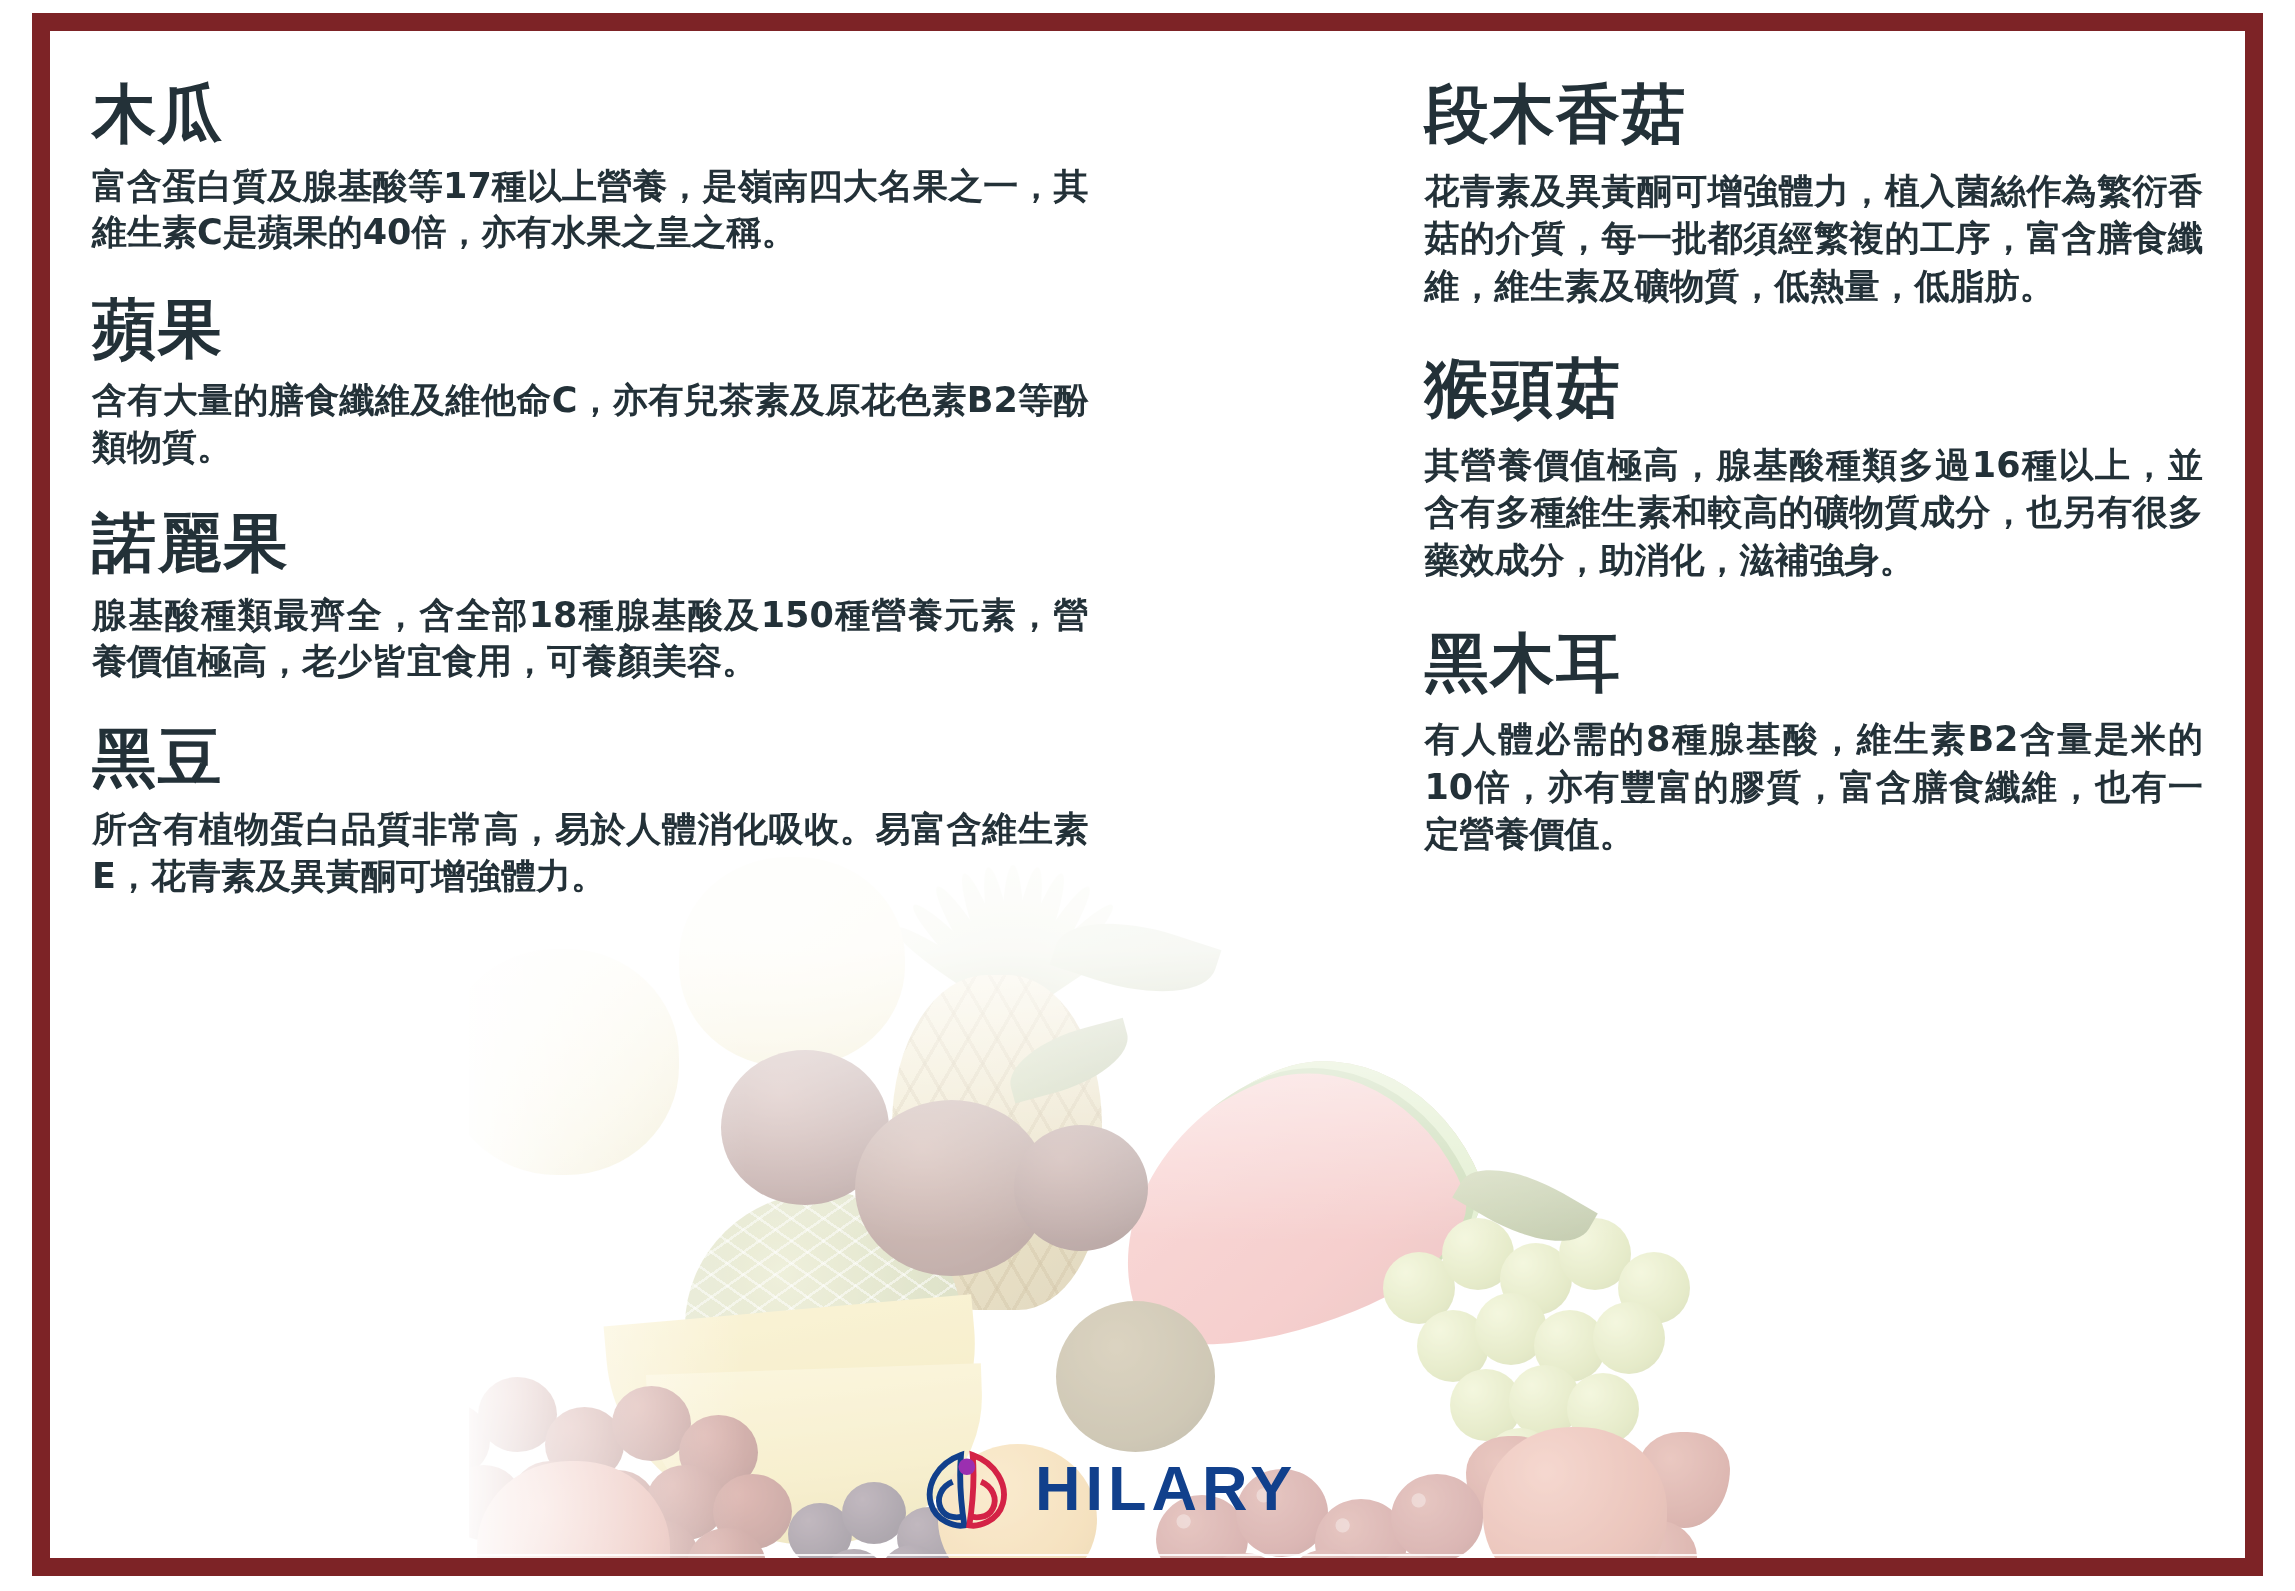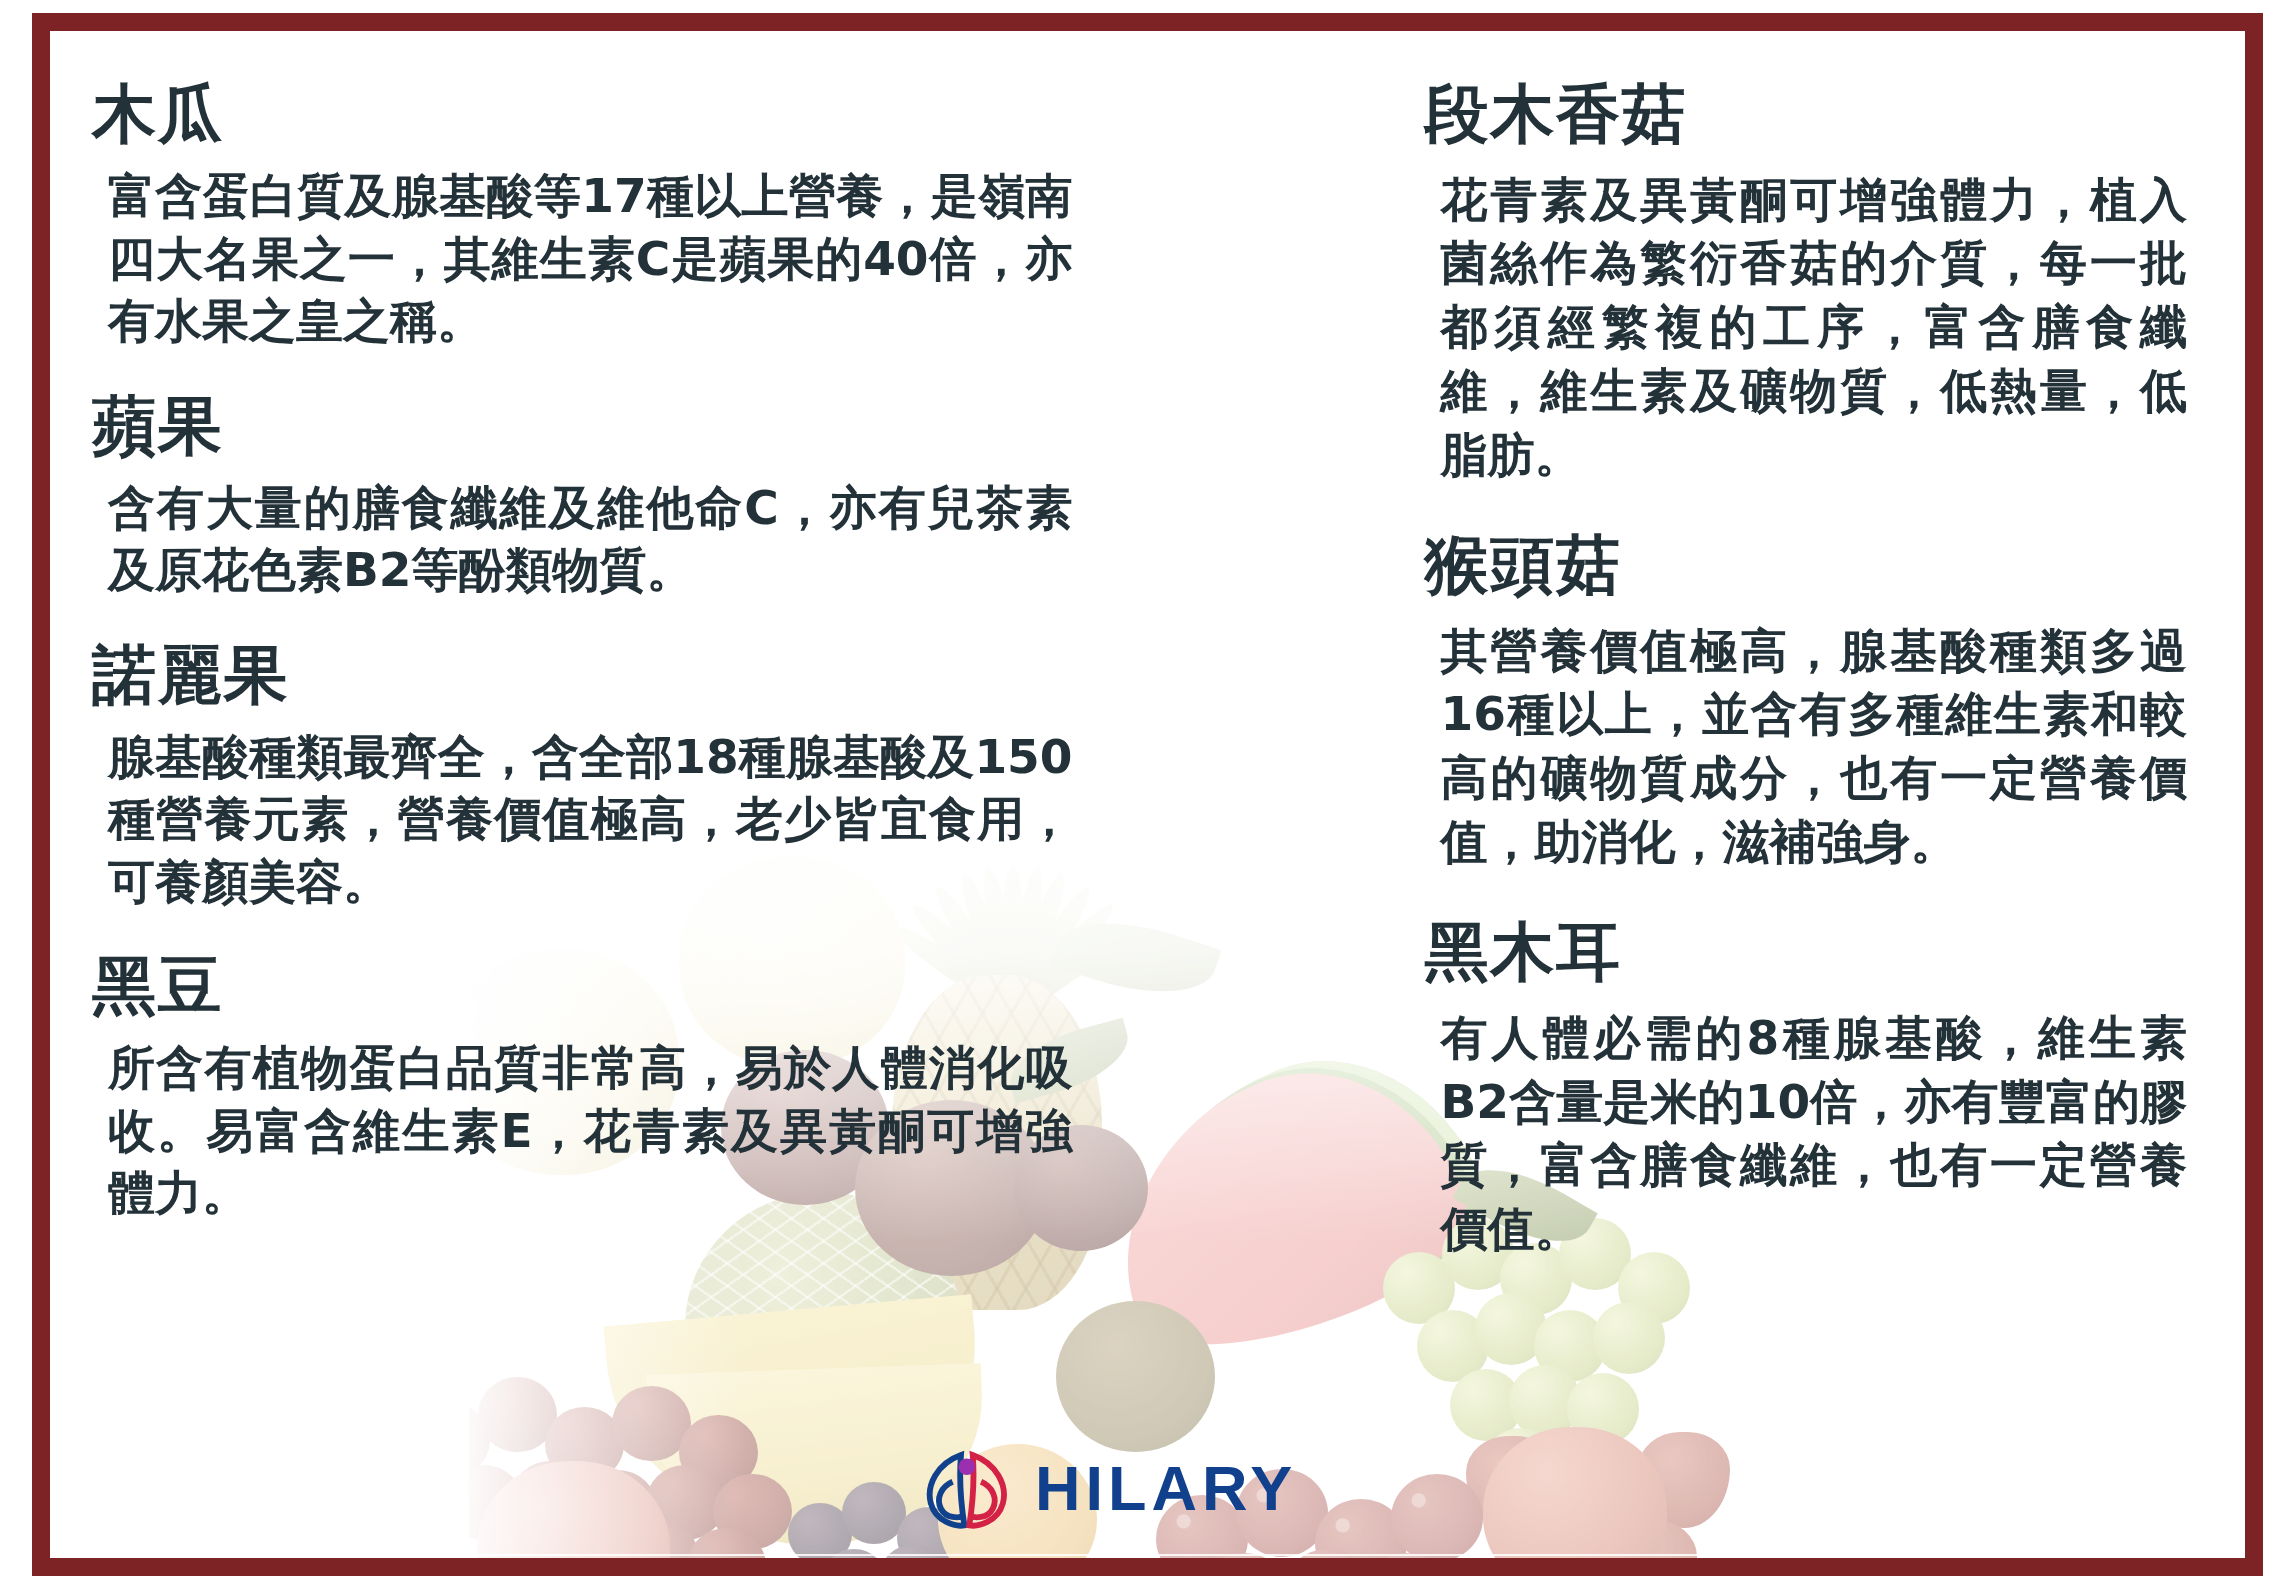--- a/index.html
+++ b/index.html
@@ -171,26 +171,26 @@
   .section:last-child{margin-bottom:0;}
   .sec-title{
     font-size:64px;
     font-weight:bold;
     color:var(--ink);
     letter-spacing:1.7px;
     line-height:1.08;
     margin:0 0 13.4px 0;
   }
   .sec-body{
-    font-size:47px;
+    font-size:35px;
     font-weight:bold;
     color:var(--ink);
     line-height:1.33;
     letter-spacing:0px;
-    margin:16px;
+    margin:0;
     text-align:justify;
   }
   .col-right .sec-title{margin-bottom:18.4px;}
   .col-right .sec-body{line-height:1.36;}
   .col-right .section{margin-bottom:44px;}
   
   #logo{
     position:absolute;
     left:919px;top:1445px;
     display:flex;align-items:center;gap:22px;
@@ -335,21 +335,21 @@
 
     <div class="column col-right">
 
       <div class="section">
         <h2 class="sec-title">段木香菇</h2>
         <p class="sec-body">花青素及異黃酮可增強體力，植入菌絲作為繁衍香菇的介質，每一批都須經繁複的工序，富含膳食纖維，維生素及礦物質，低熱量，低脂肪。</p>
       </div>
 
       <div class="section">
         <h2 class="sec-title">猴頭菇</h2>
-        <p class="sec-body">其營養價值極高，腺基酸種類多過16種以上，並含有多種維生素和較高的礦物質成分，也有一定營養價值，助消化，滋補強身。</p>
+        <p class="sec-body">其營養價值極高，腺基酸種類多過16種以上，並含有多種維生素和較高的礦物質成分，也另有很多藥效成分，助消化，滋補強身。</p>
       </div>
 
       <div class="section">
         <h2 class="sec-title">黑木耳</h2>
         <p class="sec-body">有人體必需的8種腺基酸，維生素B2含量是米的10倍，亦有豐富的膠質，富含膳食纖維，也有一定營養價值。</p>
       </div>
 
     </div>
   </div>
 

